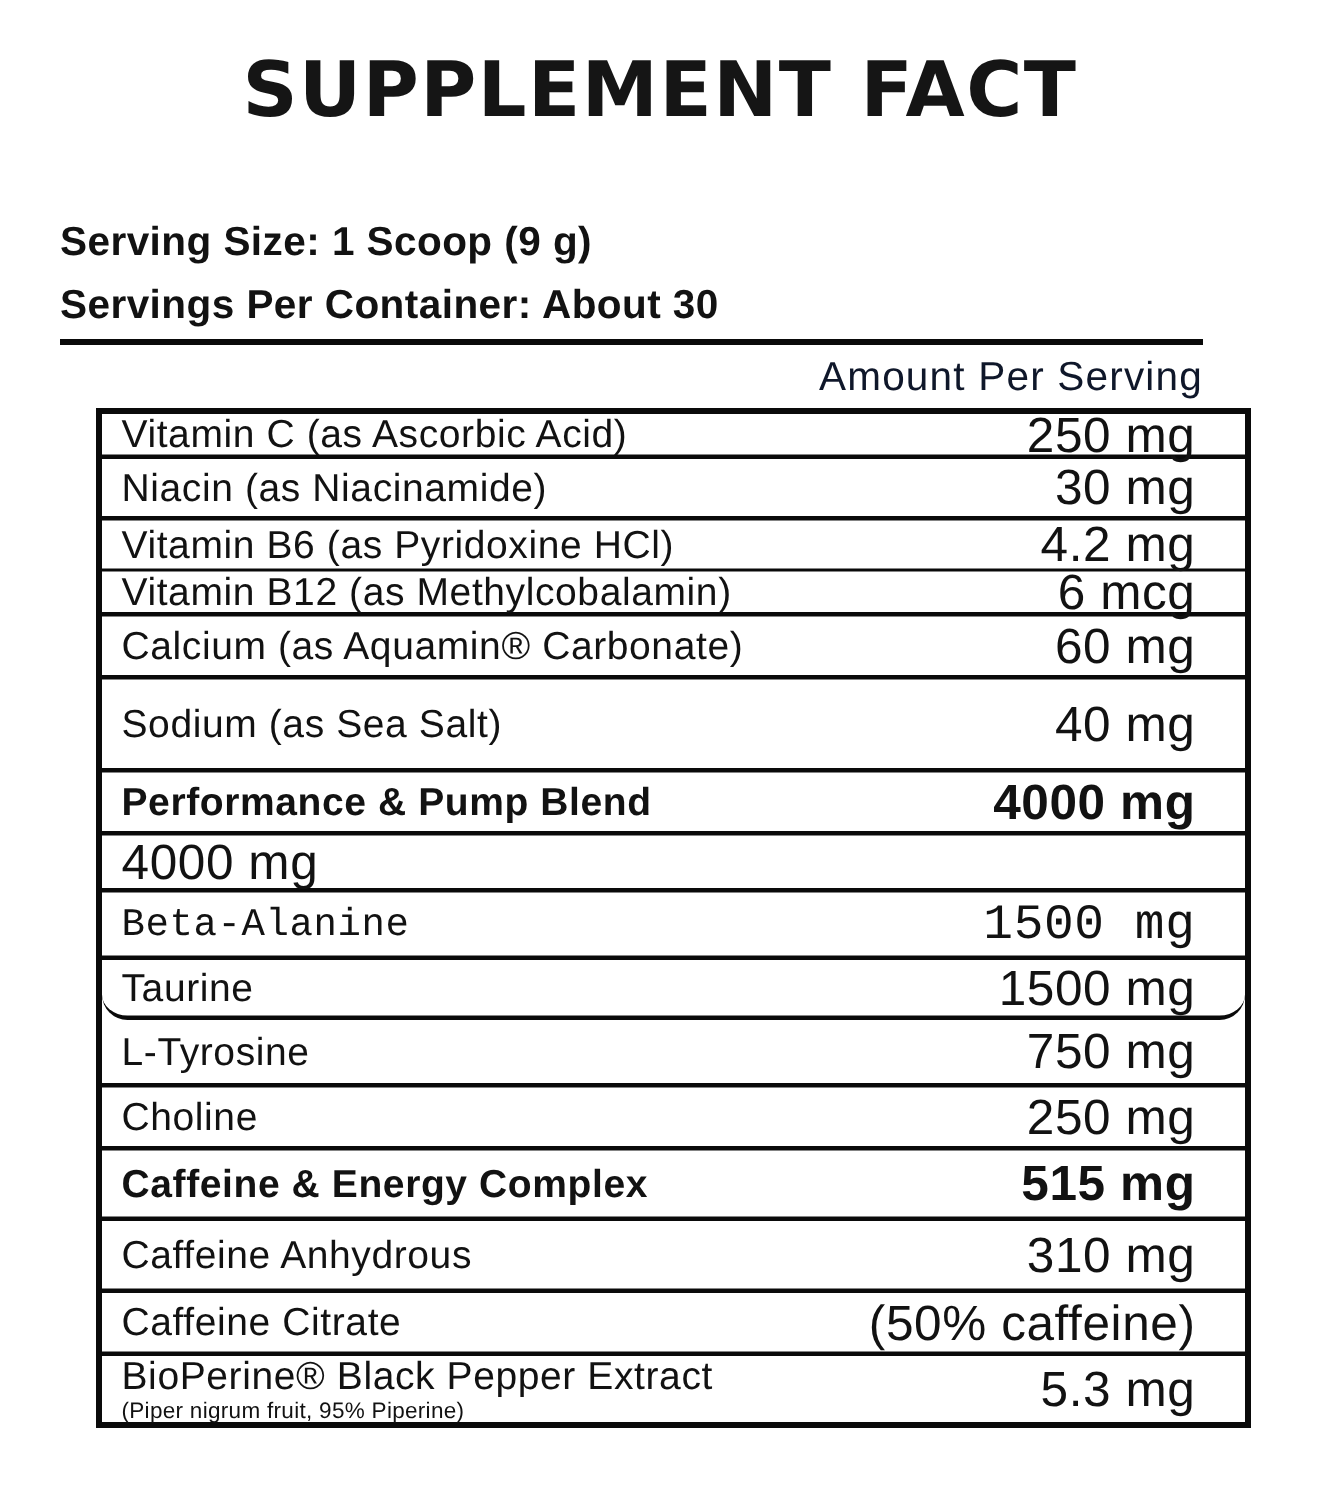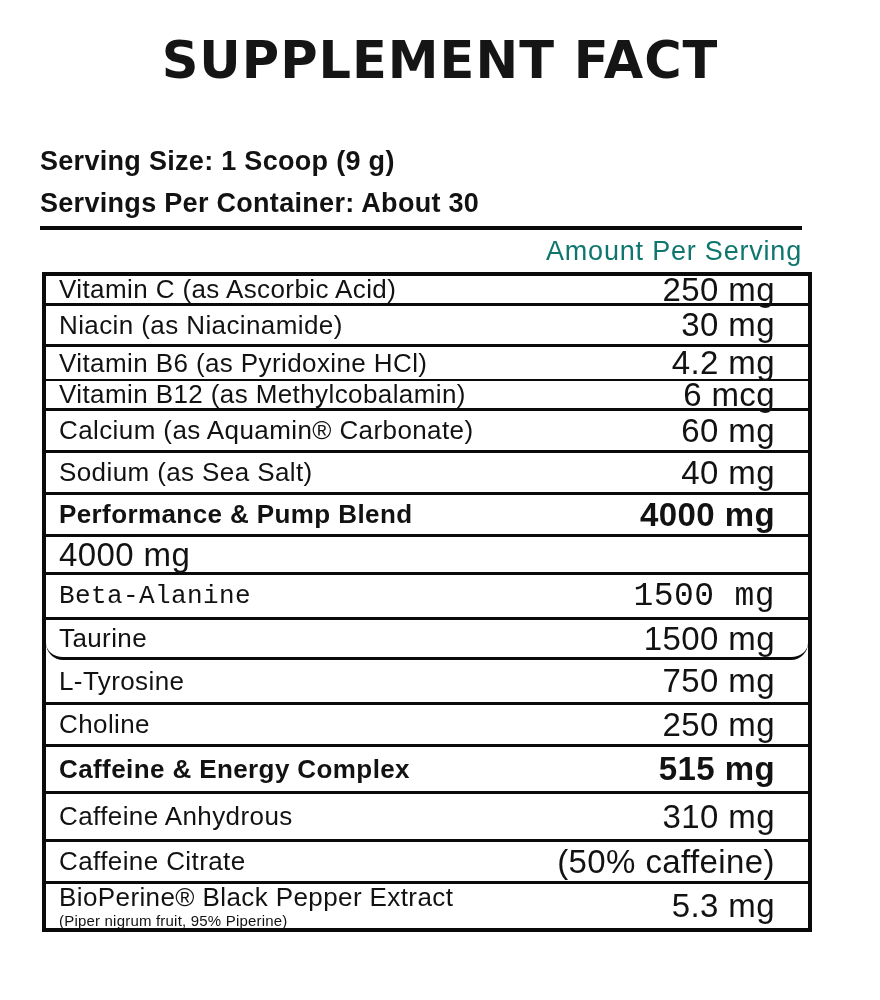--- a/index.html
+++ b/index.html
@@ -37,24 +37,24 @@
     height: 4px;
     background: #0a0a0a;
   }
   .amount-header {
     margin-top: 6px;
     padding-right: 78px;
     text-align: right;
     font-size: 27px;
     line-height: 30px;
     letter-spacing: 0.8px;
-    color: #0f766e;
+    color: #0f172a;
   }
   .supp-table {
-    margin: 6px 0 0 42px;
+    margin: 6px 0 0 64px;
     width: 770px;
     border: 4px solid #0a0a0a;
     box-sizing: border-box;
   }
   .row {
     display: flex;
     justify-content: space-between;
     align-items: center;
     box-sizing: border-box;
     border-bottom: 3px solid #0a0a0a;
@@ -122,21 +122,21 @@
           <div>Vitamin B12 (as Methylcobalamin)</div>
         </div>
         <div class="amount">6 mcg</div>
       </div>
       <div class="row" style="height: 42px;">
         <div class="label">
           <div>Calcium (as Aquamin® Carbonate)</div>
         </div>
         <div class="amount">60 mg</div>
       </div>
-      <div class="row" style="height: 42px;">
+      <div class="row" style="height: 62px;">
         <div class="label">
           <div>Sodium (as Sea Salt)</div>
         </div>
         <div class="amount">40 mg</div>
       </div>
       <div class="row bold" style="height: 42px;">
         <div class="label">
           <div>Performance &amp; Pump Blend</div>
         </div>
         <div class="amount">4000 mg</div>

